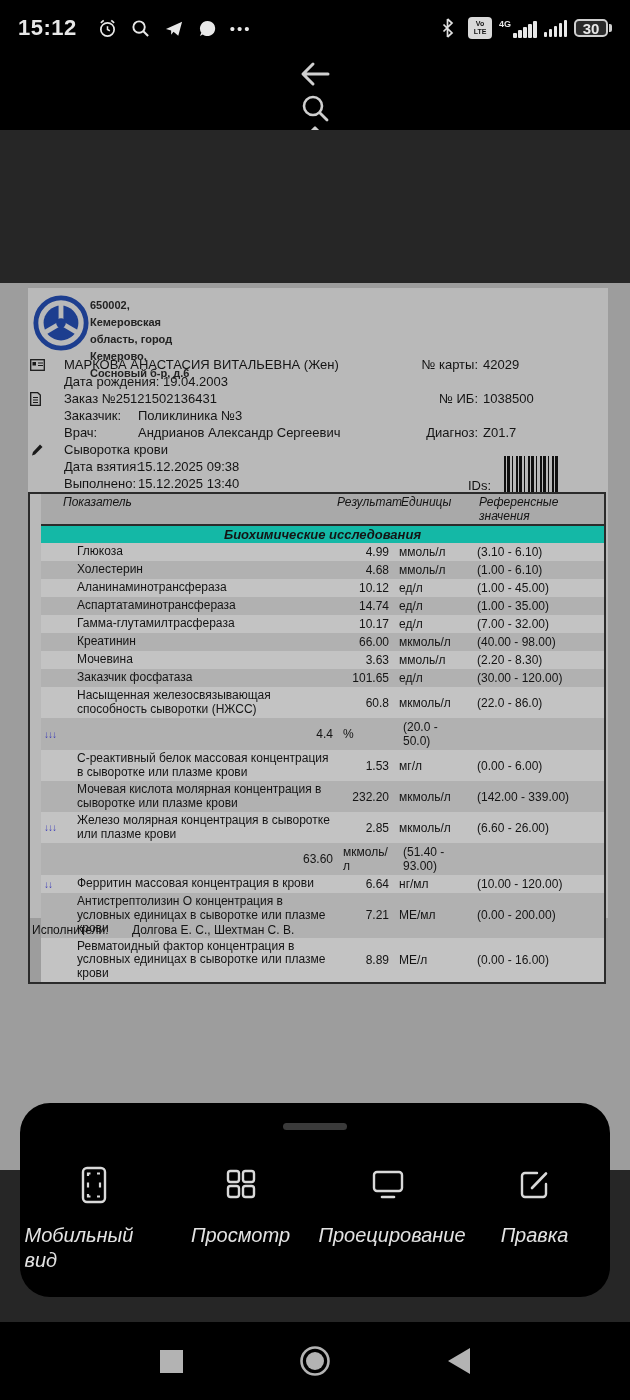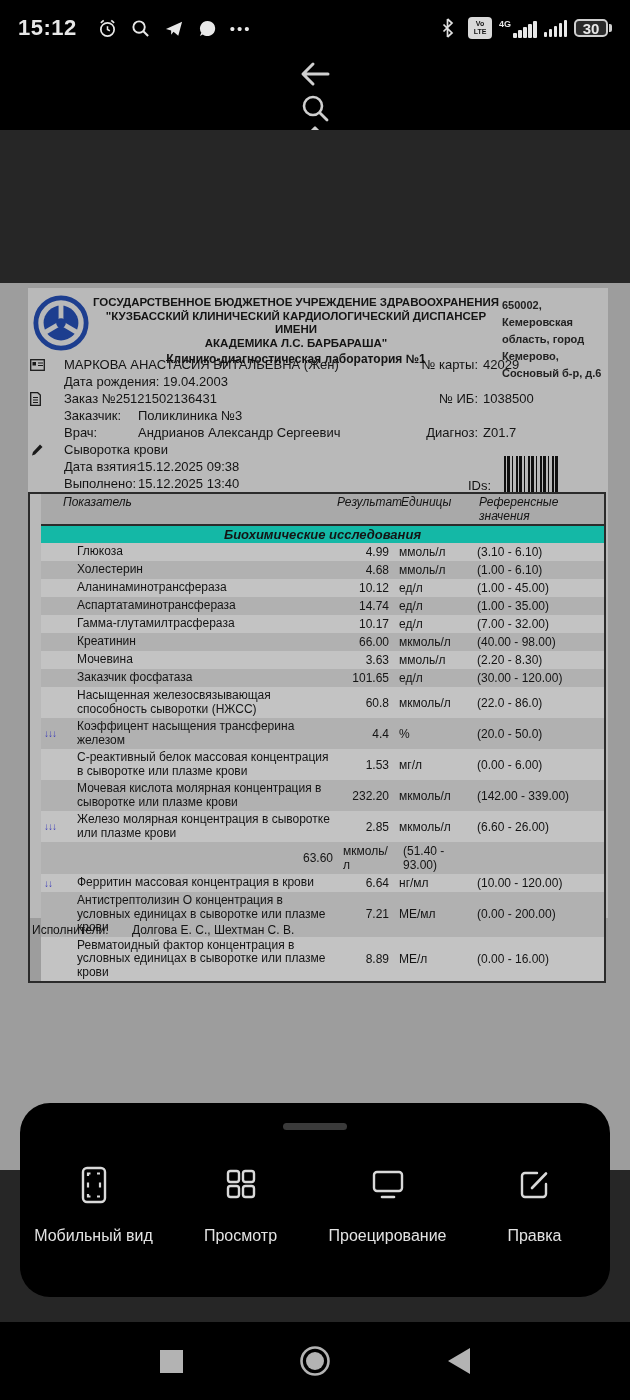--- a/index.html
+++ b/index.html
@@ -67,21 +67,21 @@
   .c-ref { padding-left:10px; }
   .t-foot { position:absolute; left:4px; font-size:12px; margin-top:3px; }
   .t-foot .f-val { margin-left:20px; }
 
   
   .sheet-backdrop { left:0; top:1170px; width:630px; height:152px; background:#262626; }
   .sheet { left:20px; top:1103px; width:590px; height:194px; background:#000; border-radius:30px; }
   .drag-handle { position:absolute; left:50%; top:20px; transform:translateX(-50%); width:64px; height:7px; border-radius:4px; background:#3a3a3a; }
   .sheet-items { position:absolute; left:0; top:62px; width:590px; display:flex; }
   .sheet-item { width:147px; display:flex; flex-direction:column; align-items:center; color:#e3e3e3; }
-  .sheet-item .lbl { font-size:16px; margin-top:14px; text-align:center; line-height:25px; max-width:138px; }
+  .sheet-item .lbl { font-size:20px; margin-top:14px; line-height:25px; max-width:138px;font-style:italic; }
 
   
   .nav-bar { left:0; top:1322px; width:630px; height:78px; background:#000; display:flex; align-items:center; justify-content:center; gap:104px; }
   .nav-btn { width:40px; height:40px; display:flex; align-items:center; justify-content:center; }
   .nav-square { width:23px; height:23px; background:#b3b3b3; }
   .nav-tri { width:0; height:0; border-top:13px solid transparent; border-bottom:13px solid transparent; border-right:22px solid #b3b3b3; }
 </style>
 </head>
 <body>
 
@@ -179,26 +179,20 @@
         <svg class="org-logo" viewBox="0 0 60 60">
           <circle cx="30" cy="30" r="26" fill="none" stroke="#1d3e8f" stroke-width="5"></circle>
           <circle cx="30" cy="30" r="18" fill="#1d3e8f"></circle>
           <g stroke="#b9b9b9" stroke-width="5">
             <path d="M30 30V10"></path>
               <path d="M30 30 13 40"></path>
               <path d="M30 30 47 40"></path>
           </g>
           <circle cx="30" cy="30" r="5" fill="#1d3e8f"></circle>
         </svg>
-        <div class="org-center">
-          <div class="l">ГОСУДАРСТВЕННОЕ БЮДЖЕТНОЕ УЧРЕЖДЕНИЕ ЗДРАВООХРАНЕНИЯ</div>
-          <div class="l">"КУЗБАССКИЙ КЛИНИЧЕСКИЙ КАРДИОЛОГИЧЕСКИЙ ДИСПАНСЕР ИМЕНИ</div>
-          <div class="l">АКАДЕМИКА Л.С. БАРБАРАША"</div>
-          <div class="lab">Клинико-диагностическая лаборатория №1</div>
-        </div>
         <div class="org-addr">650002, Кемеровская область, город Кемерово, Сосновый б-р, д.6</div>
       </div>
 
       <div class="pinfo">
         <div class="prow">
           <span class="mini"><svg width="15" height="12" viewBox="0 0 15 12">
                 <rect x=".7" y=".7" width="13.6" height="10.6" fill="none" stroke="#1a1a1a" stroke-width="1.3"></rect>
                 <rect x="2.5" y="3" width="3.5" height="3.5" fill="#1a1a1a"></rect>
                 <path d="M8 4h5M8 6.5h5" stroke="#1a1a1a" stroke-width="1.1"></path>
               </svg></span>
@@ -326,21 +320,20 @@
   <div class="t-row">
     <span class="c-flag"></span>
     <span class="c-name">Насыщенная железосвязывающая способность сыворотки (НЖСС)</span>
     <span class="c-res">60.8</span>
     <span class="c-unit">мкмоль/л</span>
     <span class="c-ref">(22.0 - 86.0)</span>
   </div>
 
   <div class="t-row">
     <span class="c-flag">↓↓↓</span>
-    <span class="c-name">Коэффицент насыщения трансферина железом</span>
     <span class="c-res">4.4</span>
     <span class="c-unit">%</span>
     <span class="c-ref">(20.0 - 50.0)</span>
   </div>
 
   <div class="t-row">
     <span class="c-flag"></span>
     <span class="c-name">С-реактивный белок массовая концентрация в сыворотке или плазме крови</span>
     <span class="c-res">1.53</span>
     <span class="c-unit">мг/л</span>

